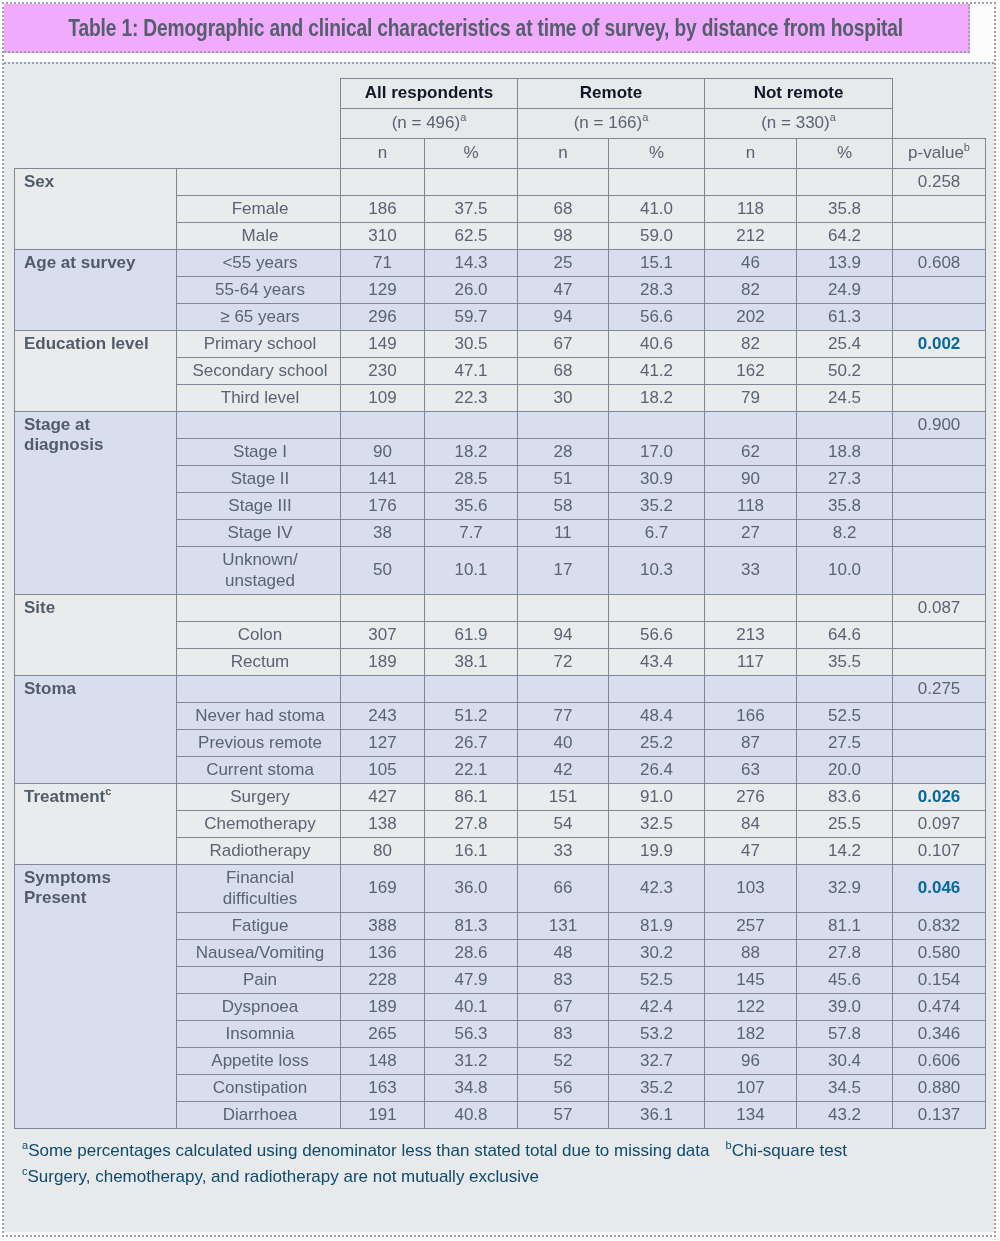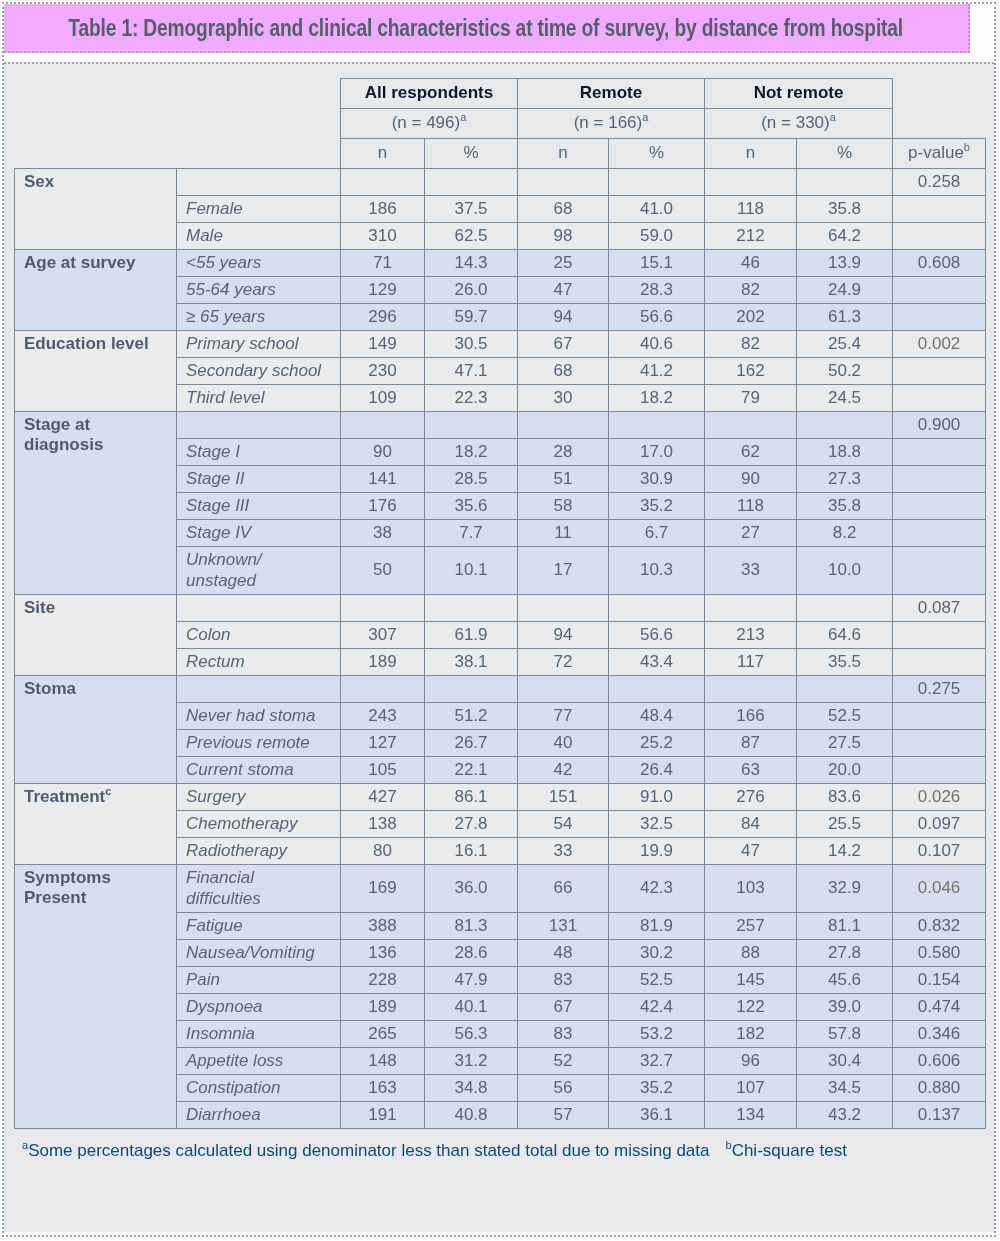--- a/index.html
+++ b/index.html
@@ -36,23 +36,23 @@
     border: 1px solid #7e8795; font-size: 17px; font-weight: normal;
     color: #5a6373; overflow: hidden; line-height: 1.18;
   }
   thead tr { height: 30px; }
   thead th { text-align: center; background: transparent; }
   thead .grp span { font-weight: bold; color: #0f172a; }
   sup { font-size: 11px; vertical-align: super; line-height: 0; }
   tbody tr { height: 27px; }
   tbody tr.tall { height: 48px; }
   .cat { font-weight: bold; vertical-align: top; padding: 3px 8px 0 9px; text-align: left; color: #525b6a; margin-top: 28px; }
-  .sub { text-align: left; padding: 2px 6px 2px 9px; white-space: pre-line; font-style: italic; }
+  .sub { text-align: center; padding: 2px 6px 2px 9px; white-space: pre-line; }
   .num { text-align: center; padding: 2px 4px; }
-  .pbold { font-weight: normal; color: #737373; }
+  .pbold { font-weight: bold; color: #0369a1; }
   tr.tint-gray td { background: #eaebec; }
   tr.tint-blue td { background: #d8deed; }
   td.ghost, th.ghost { border: none; background: transparent; }
   .footnotes { margin: 9px 0 0 18px; font-size: 17px; color: #0c4a6e; line-height: 26px; }
   .fgap { display: inline-block; width: 16px; }
 </style>
 </head>
 <body>
 
 <div class="page-border"></div>
@@ -449,14 +449,15 @@
           <td class="num">36.1</td>
           <td class="num">134</td>
           <td class="num">43.2</td>
           <td class="num">0.137</td>
         </tr>
       </tbody>
   </table>
 
   <div class="footnotes">
     <div><sup>a</sup><span>Some percentages calculated using denominator less than stated total due to missing data</span><span class="fgap"></span><sup>b</sup><span>Chi-square test</span></div>
+    <div><sup>c</sup><span>Surgery, chemotherapy, and radiotherapy are not mutually exclusive</span></div>
   </div>
 </div>
 
 </body></html>

